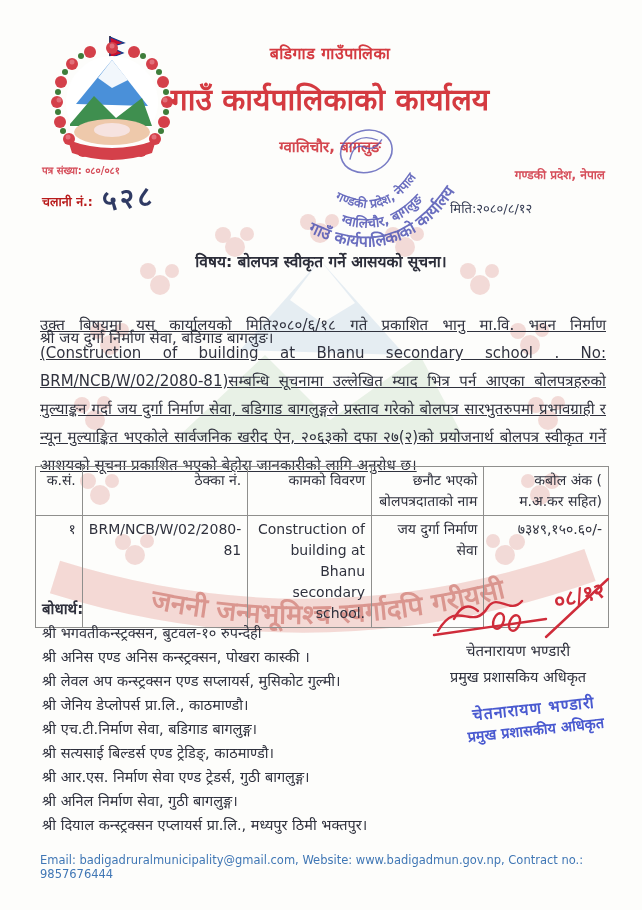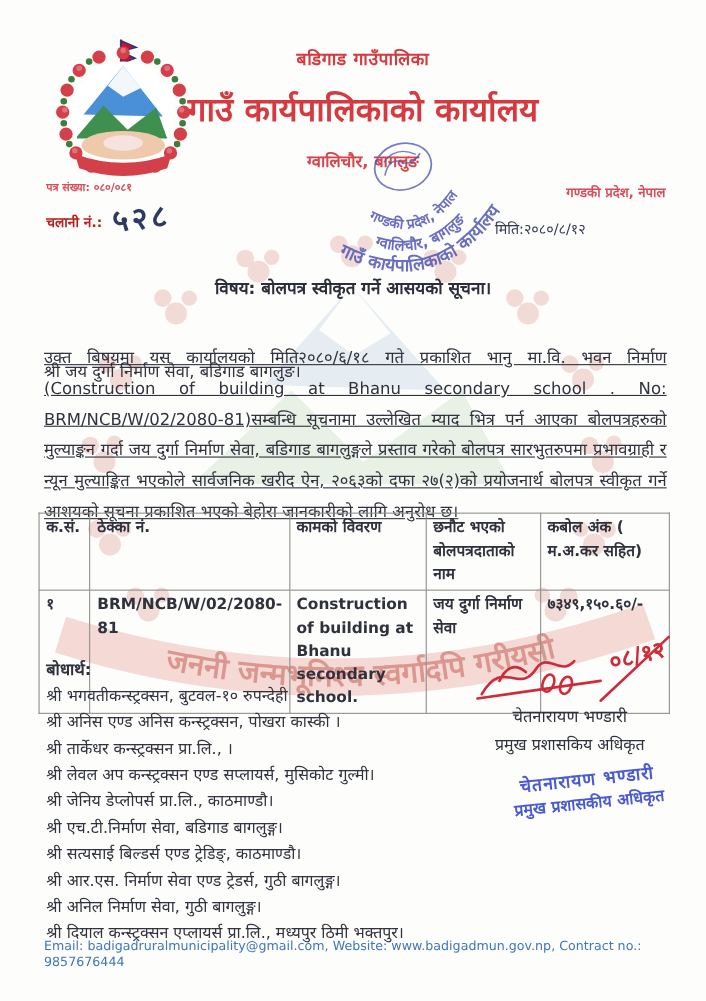--- a/index.html
+++ b/index.html
@@ -18,21 +18,21 @@
   .meta-chalani{left:42px;top:193px;color:#b91c1c;font-size:12.5px;font-weight:bold;text-align:right;}
   .chalani-hand{left:102px;top:178px;color:#2f3a63;font-size:28px;font-weight:bold;transform:rotate(-6deg);letter-spacing:3px;}
   .meta-province{left:440px;top:166px;width:165px;text-align:right;color:#d6505c;font-size:12px;font-weight:bold;}
   .meta-date{left:450px;top:199px;color:#333a52;font-size:13px;}
   
   .subject{left:121px;top:250px;width:400px;text-align:center;font-size:15.5px;font-weight:bold;color:#2c2e3a;}
   .addressee{left:40px;top:281px;font-size:15px;color:#30323e;margin-top:46px;}
   .bodytext{left:40px;top:311px;width:566px;font-size:15px;line-height:28px;text-align:justify;color:#30323e;text-decoration:underline;}
   
   table.bid{position:absolute;left:35px;top:466px;width:574px;border-collapse:collapse;font-size:14px;color:#2f313d;}
-  table.bid td,table.bid th{border:1px solid #8f8f8d;vertical-align:top;padding:3px 6px;font-weight:bold;text-align:left;line-height:21px;}
+  table.bid td,table.bid th{border:1px solid #8f8f8d;vertical-align:top;padding:3px 6px;font-weight:normal;text-align:right;line-height:21px;}
   .c0{width:38px;} .c1{width:142px;margin-top:28px;} .c2{width:130px;margin-left:48px;} .c3{width:122px;} .c4{width:136px;}
   tr.datarow td{height:96px;}
   td.justify{text-align:justify;margin-top:16px;}
   
   .bodharth-h{left:42px;top:598px;font-size:15px;font-weight:bold;color:#2f313d;}
   .bodharth-list{left:42px;top:621px;width:430px;font-size:14.5px;line-height:24px;color:#30323e;}
   
   .sig-name{left:418px;top:640px;width:200px;text-align:center;font-size:15px;color:#2f313d;}
   .sig-title{left:418px;top:666px;width:200px;text-align:center;font-size:14.5px;color:#2f313d;}
   .sig-stamp{left:432px;top:697px;width:205px;text-align:center;transform:rotate(-6deg);color:#2b3ec9;font-weight:bold;opacity:.85;}
@@ -239,21 +239,20 @@
       <td class="justify">जय दुर्गा निर्माण सेवा</td>
       <td>७३४९,१५०.६०/-</td>
     </tr>
   </tbody>
     </table>
 
   <div class="abs bodharth-h">बोधार्थ:</div>
   <div class="abs bodharth-list">
     <div>श्री भगवतीकन्स्ट्रक्सन, बुटवल-१० रुपन्देही</div>
     <div>श्री अनिस एण्ड अनिस कन्स्ट्रक्सन, पोखरा कास्की ।</div>
-    <div>श्री तार्केधर कन्स्ट्रक्सन प्रा.लि., ।</div>
     <div>श्री लेवल अप कन्स्ट्रक्सन एण्ड सप्लायर्स, मुसिकोट गुल्मी।</div>
     <div>श्री जेनिय डेप्लोपर्स प्रा.लि., काठमाण्डौ।</div>
     <div>श्री एच.टी.निर्माण सेवा, बडिगाड बागलुङ्ग।</div>
     <div>श्री सत्यसाई बिल्डर्स एण्ड ट्रेडिङ्, काठमाण्डौ।</div>
     <div>श्री आर.एस. निर्माण सेवा एण्ड ट्रेडर्स, गुठी बागलुङ्ग।</div>
     <div>श्री अनिल निर्माण सेवा, गुठी बागलुङ्ग।</div>
     <div>श्री दियाल कन्स्ट्रक्सन एप्लायर्स प्रा.लि., मध्यपुर ठिमी भक्तपुर।</div>
   </div>
 
   <svg class="abs sig-scribble" viewBox="0 0 210 78" aria-hidden="true">

